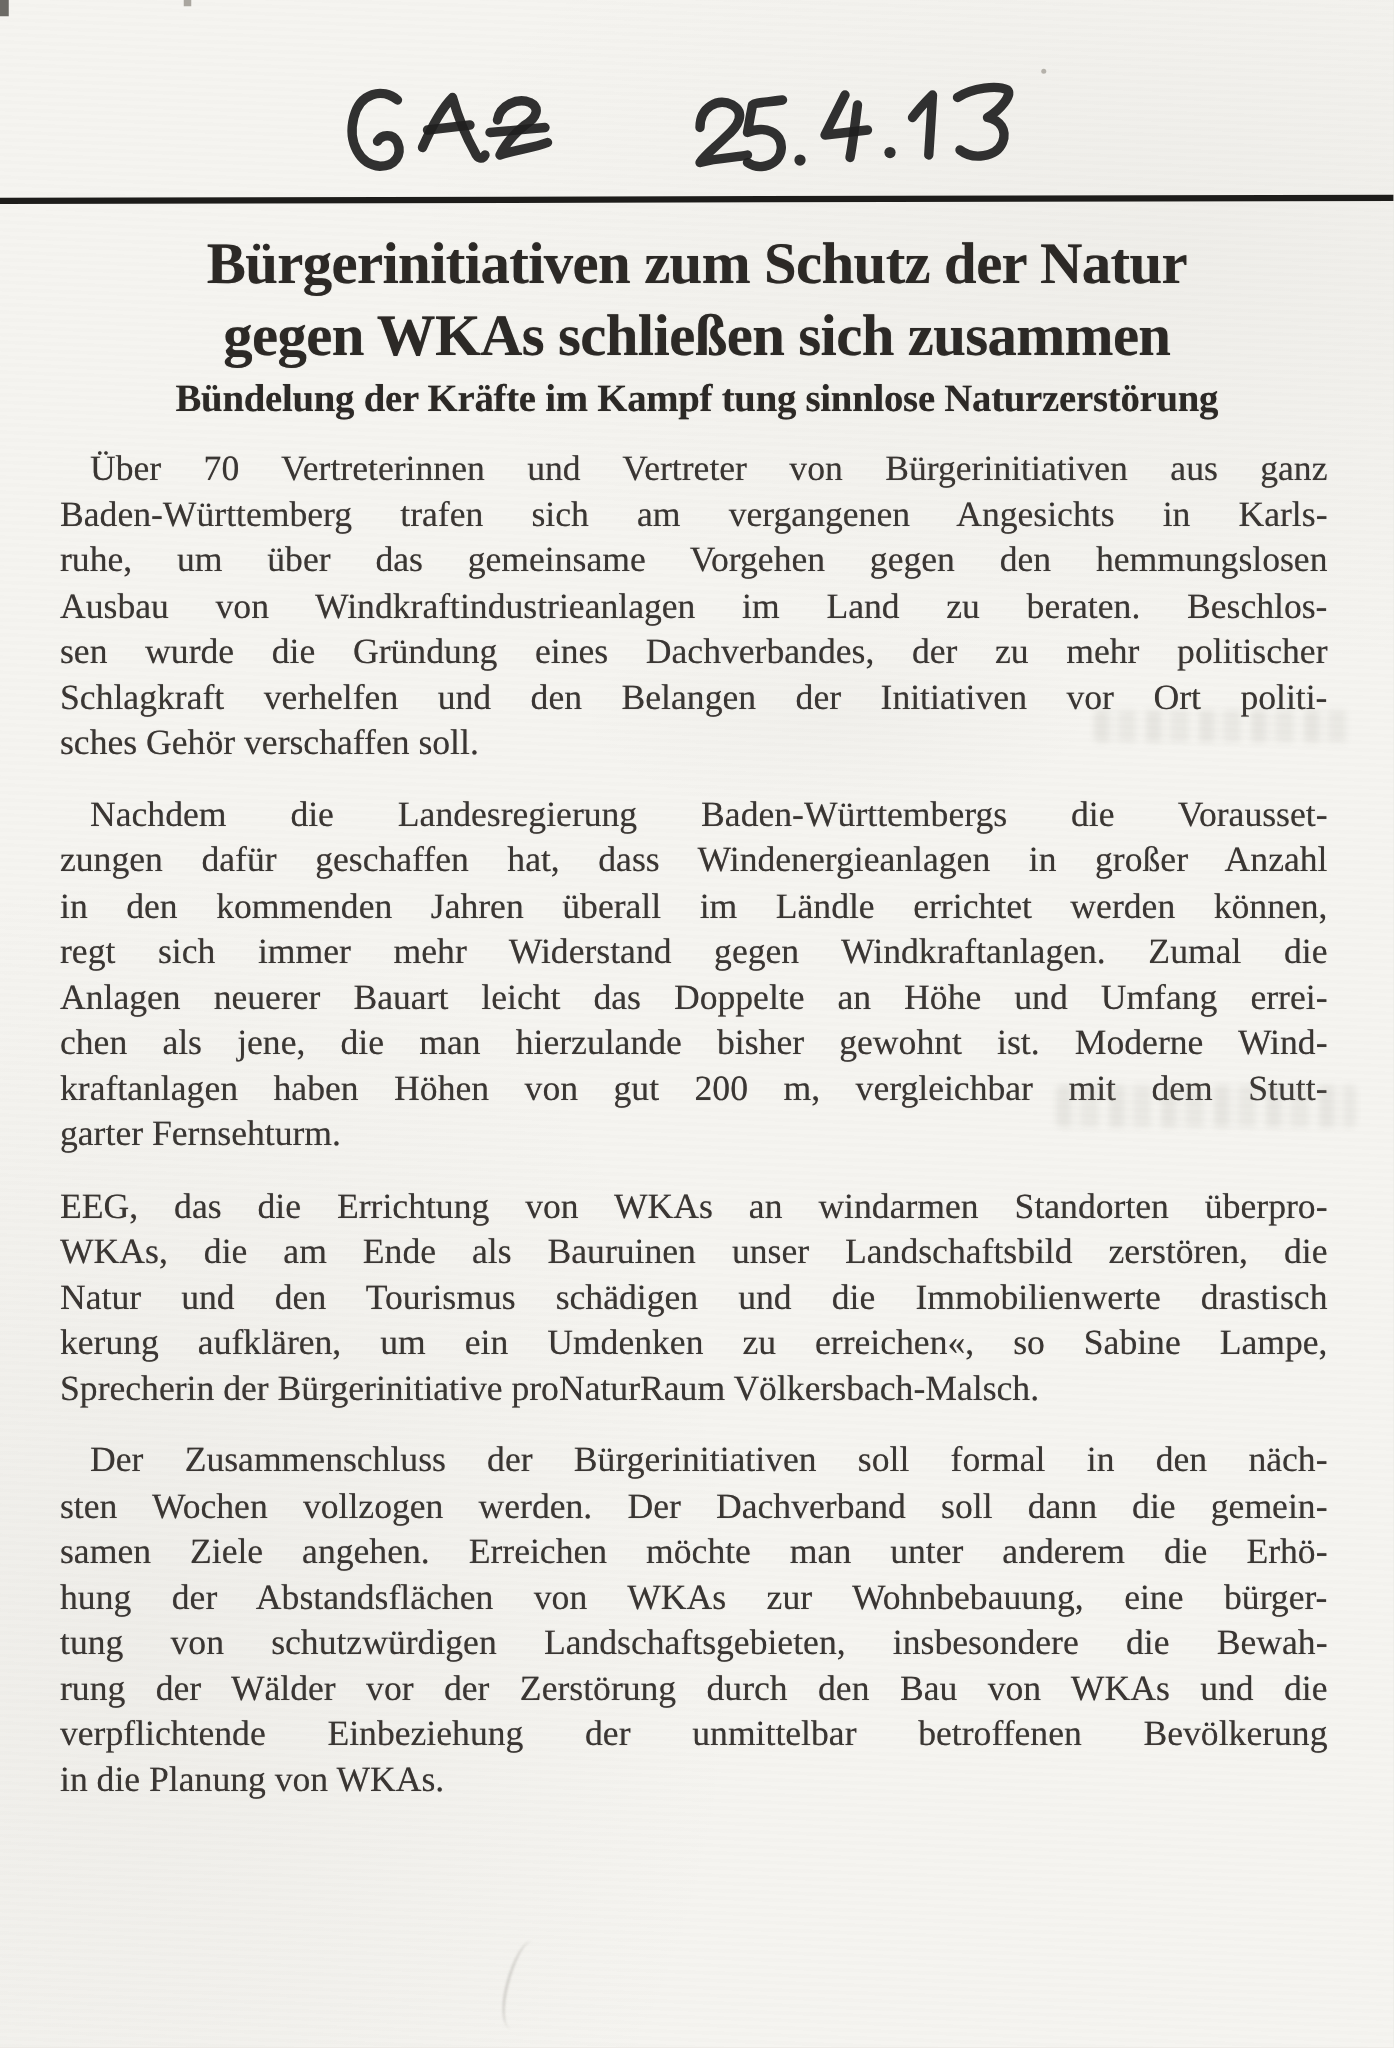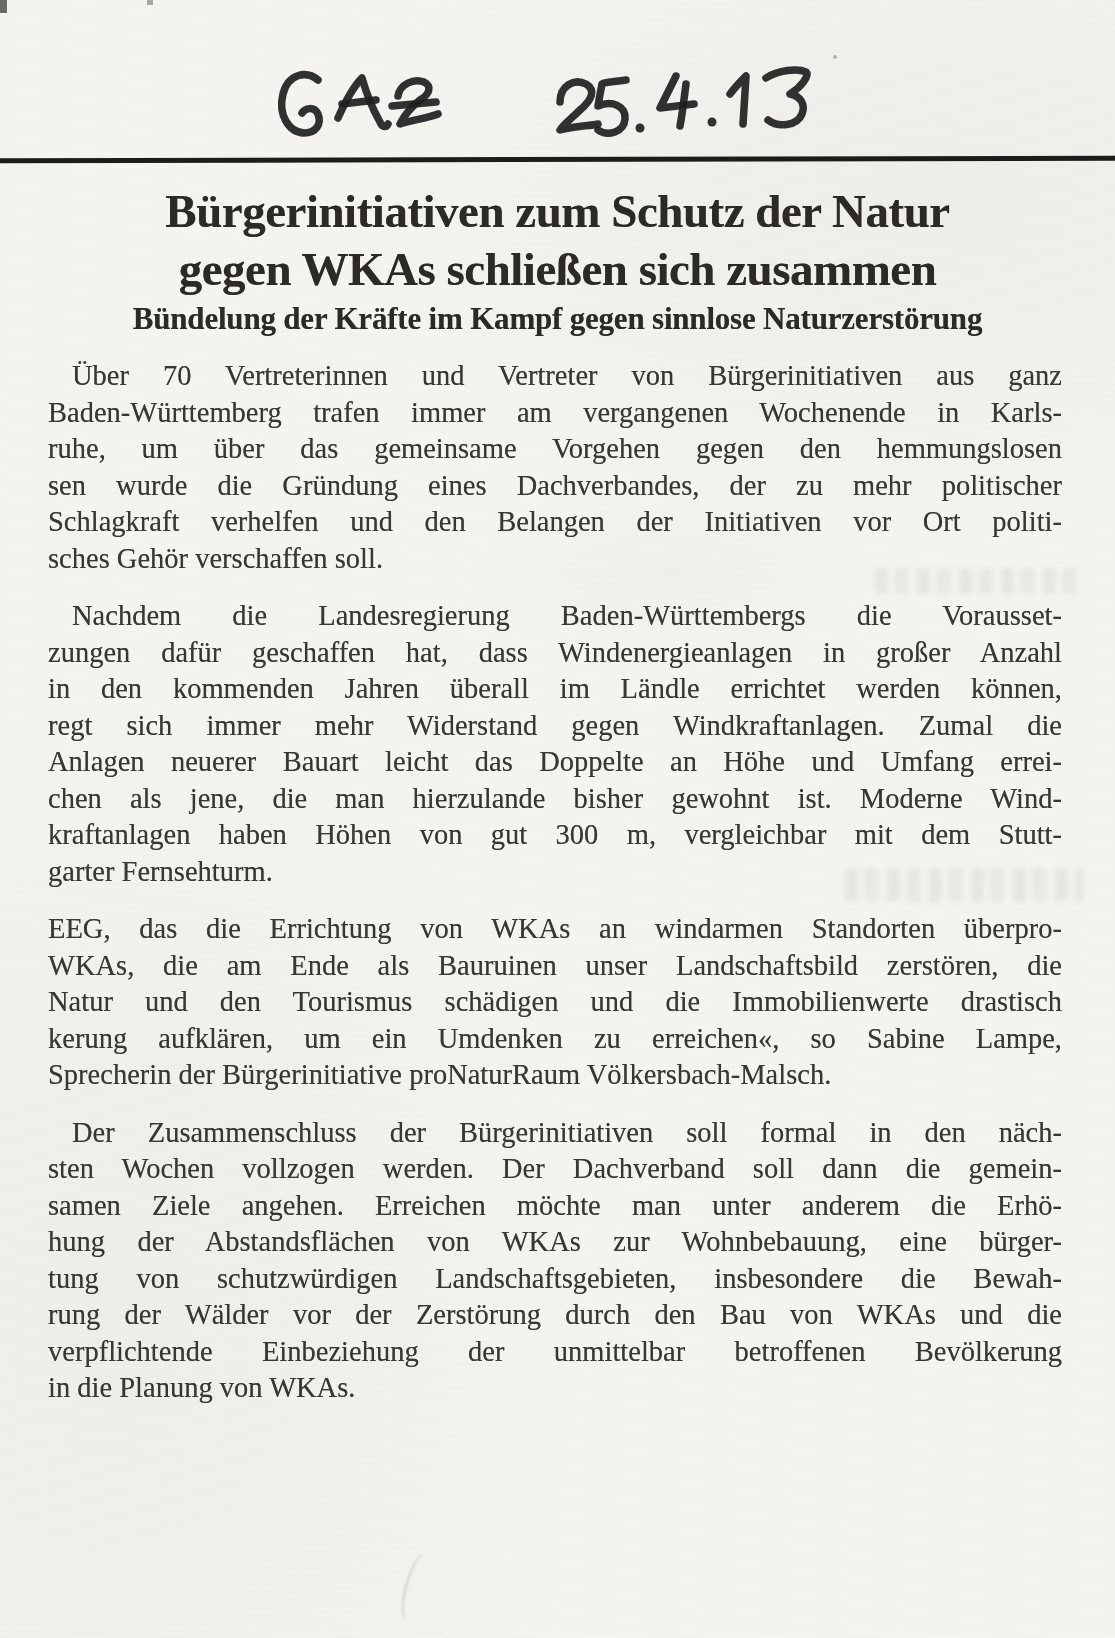--- a/index.html
+++ b/index.html
@@ -141,39 +141,40 @@
     </svg>
   </div>
 
   <div class="rule"></div>
 
   <div class="headline">
     <div>Bürgerinitiativen zum Schutz der Natur</div>
     <div>gegen WKAs schließen sich zusammen</div>
   </div>
 
-  <div class="subheadline">Bündelung der Kräfte im Kampf gegen sinnlose Naturzerstörung</div>
+  <div class="subheadline">Bündelung der Kräfte im Kampf tung sinnlose Naturzerstörung</div>
 
   <div class="body-text">
       <div class="paragraph">
         <div class="t-line first">Über 70 Vertreterinnen und Vertreter von Bürgerinitiativen aus ganz</div>
-        <div class="t-line">Baden-Württemberg trafen immer am vergangenen Wochenende in Karls-</div>
+        <div class="t-line">Baden-Württemberg trafen sich am vergangenen Angesichts in Karls-</div>
         <div class="t-line">ruhe, um über das gemeinsame Vorgehen gegen den hemmungslosen</div>
+        <div class="t-line">Ausbau von Windkraftindustrieanlagen im Land zu beraten. Beschlos-</div>
         <div class="t-line">sen wurde die Gründung eines Dachverbandes, der zu mehr politischer</div>
         <div class="t-line">Schlagkraft verhelfen und den Belangen der Initiativen vor Ort politi-</div>
         <div class="t-line last">sches Gehör verschaffen soll.</div>
       </div>
       <div class="paragraph">
         <div class="t-line first">Nachdem die Landesregierung Baden-Württembergs die Vorausset-</div>
         <div class="t-line">zungen dafür geschaffen hat, dass Windenergieanlagen in großer Anzahl</div>
         <div class="t-line">in den kommenden Jahren überall im Ländle errichtet werden können,</div>
         <div class="t-line">regt sich immer mehr Widerstand gegen Windkraftanlagen. Zumal die</div>
         <div class="t-line">Anlagen neuerer Bauart leicht das Doppelte an Höhe und Umfang errei-</div>
         <div class="t-line">chen als jene, die man hierzulande bisher gewohnt ist. Moderne Wind-</div>
-        <div class="t-line">kraftanlagen haben Höhen von gut 300 m, vergleichbar mit dem Stutt-</div>
+        <div class="t-line">kraftanlagen haben Höhen von gut 200 m, vergleichbar mit dem Stutt-</div>
         <div class="t-line last">garter Fernsehturm.</div>
       </div>
       <div class="paragraph">
         <div class="t-line">EEG, das die Errichtung von WKAs an windarmen Standorten überpro-</div>
         <div class="t-line">WKAs, die am Ende als Bauruinen unser Landschaftsbild zerstören, die</div>
         <div class="t-line">Natur und den Tourismus schädigen und die Immobilienwerte drastisch</div>
         <div class="t-line">kerung aufklären, um ein Umdenken zu erreichen«, so Sabine Lampe,</div>
         <div class="t-line last">Sprecherin der Bürgerinitiative proNaturRaum Völkersbach-Malsch.</div>
       </div>
       <div class="paragraph">

